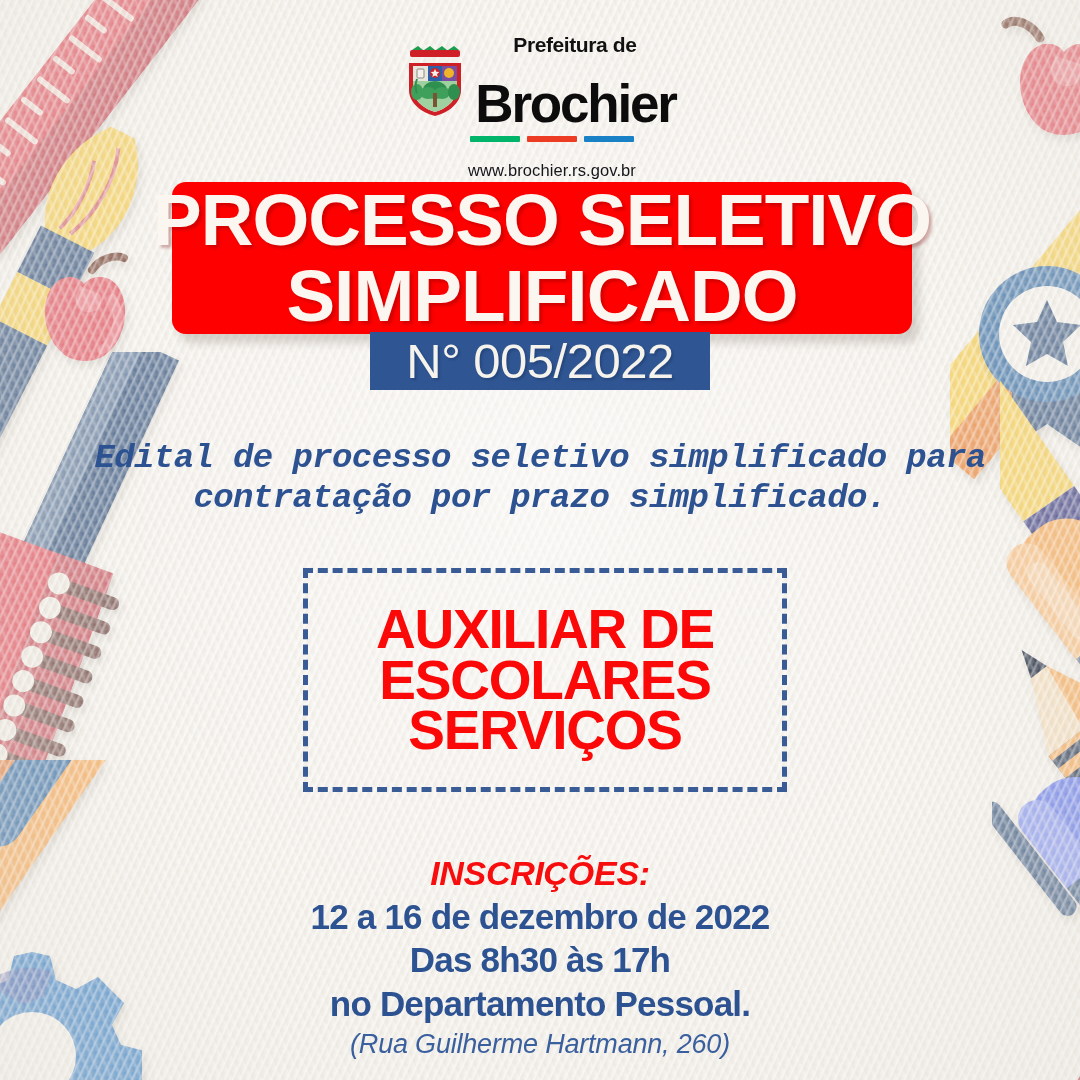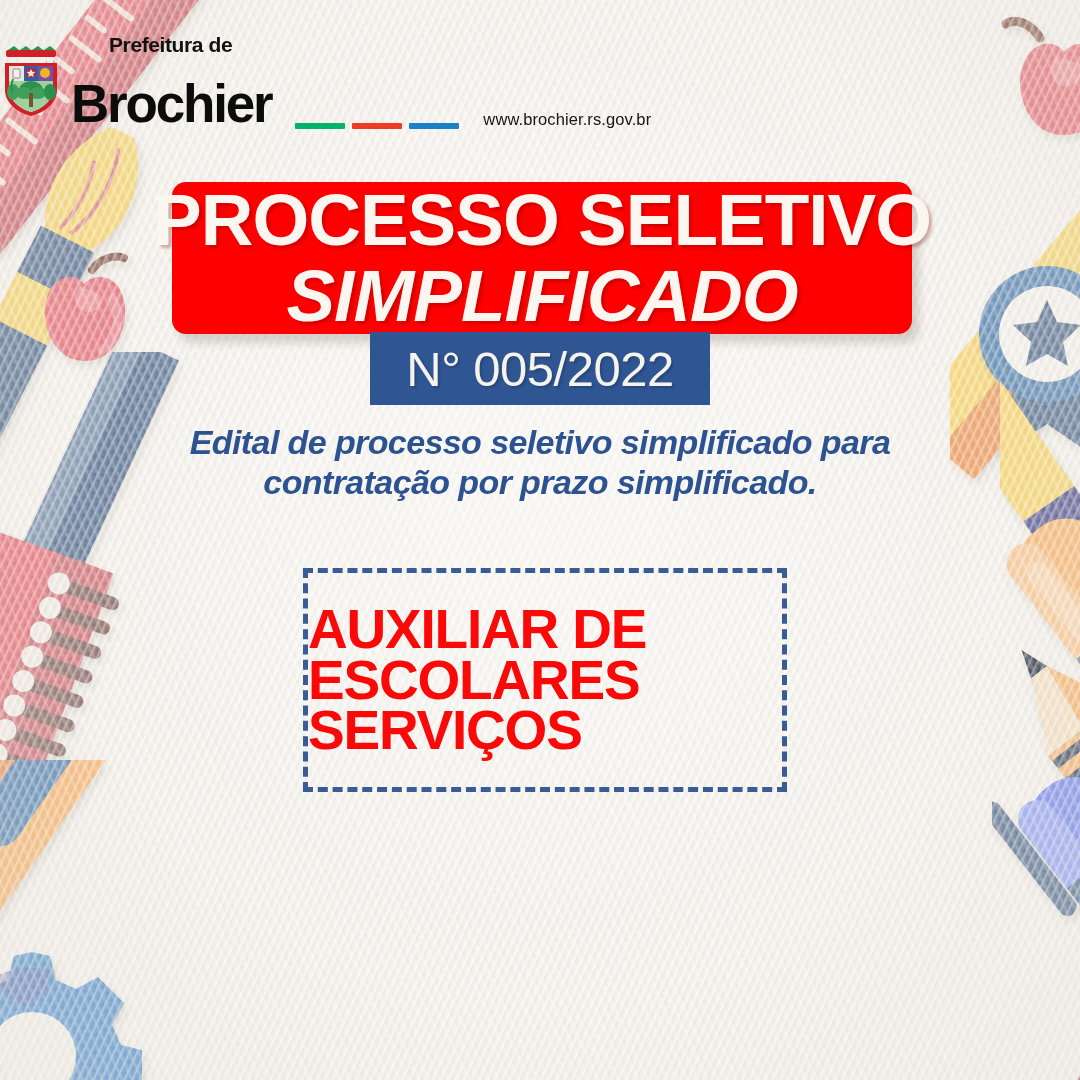--- a/index.html
+++ b/index.html
@@ -59,22 +59,22 @@
     filter: drop-shadow(3px 5px 4px rgba(150,145,135,.28));
   }
 
   
   .logo-block {
     position: absolute;
     left: 0; right: 0;
     top: 34px;
     z-index: 5;
     display: flex;
-    flex-direction: row;
-    align-items: flex-end;
+    flex-direction: column;
+    align-items: center;
   }
   .logo-row {
     display: flex;
     align-items: center;
     gap: 9px;
   }
   .brasao { width: 62px; height: 72px; display: block; }
   .logo-words {
     display: flex;
     flex-direction: column;
@@ -132,71 +132,72 @@
     color: #fbf7f0;
     font-weight: bold;
     font-family: "Liberation Sans Narrow", "Liberation Sans", sans-serif;
     font-stretch: condensed;
     letter-spacing: -1px;
     text-shadow: 3px 3px 3px rgba(120,0,0,.30);
     line-height: .96;
     white-space: nowrap;
   }
   .banner-l1 { font-size: 73px; transform: scaleX(1.0); }
-  .banner-l2 { font-size: 73px; margin-top: 6px; font-style: italic; }
+  .banner-l2 { font-size: 73px; margin-top: 6px; }
 
   
   .blue-box {
     position: absolute;
     left: 370px;
     top: 332px;
     width: 340px;
-    height: 73px;
+    height: 58px;
     background: #2f5592;
     z-index: 6;
     display: flex;
     align-items: center;
     justify-content: center;
   }
   .blue-box span {
     color: #f6f3ec;
     font-size: 49px;
     letter-spacing: -.5px;
     font-weight: 400;
     white-space: nowrap;
     text-shadow: 2px 2px 2px rgba(20,40,80,.30);
   }
 
   
   .subtitle {
     position: absolute;
     left: 0; right: 0;
-    top: 422px;
+    top: 438px;
     z-index: 6;
     text-align: center;
     color: #2d5291;
     font-weight: bold;
     font-style: italic;
     font-size: 34px;
     line-height: 1.18;
     letter-spacing: -.6px;
+    font-family: Liberation Mono, monospace;
   }
 
   
   .job-box {
     position: absolute;
     left: 303px;
     top: 568px;
     width: 474px;
     height: 214px;
     border: 5px dashed #3a5c96;
     z-index: 6;
     display: flex;
     flex-direction: column;
-    align-items: flex-start;
+    align-items: center;
     justify-content: center;
   }
   .job-line {
     color: #fb0808;
     font-weight: bold;
     font-size: 55px;
     line-height: .92;
     letter-spacing: -1.2px;
     white-space: nowrap;
     font-family: "Liberation Sans Narrow", "Liberation Sans", sans-serif;
@@ -486,14 +487,21 @@
     <div>Edital de processo seletivo simplificado para</div>
     <div>contratação por prazo simplificado.</div>
   </div>
 
   <div class="job-box">
     <div class="job-line">AUXILIAR DE</div>
     <div class="job-line">ESCOLARES</div>
     <div class="job-line">SERVIÇOS</div>
   </div>
 
+  <div class="insc">
+    <div class="insc-head">INSCRIÇÕES:</div>
+    <div class="insc-line">12 a 16 de dezembro de 2022</div>
+    <div class="insc-line">Das 8h30 às 17h</div>
+    <div class="insc-line">no Departamento Pessoal.</div>
+    <div class="insc-addr">(Rua Guilherme Hartmann, 260)</div>
+  </div>
 
 </div>
 
 </body></html>

